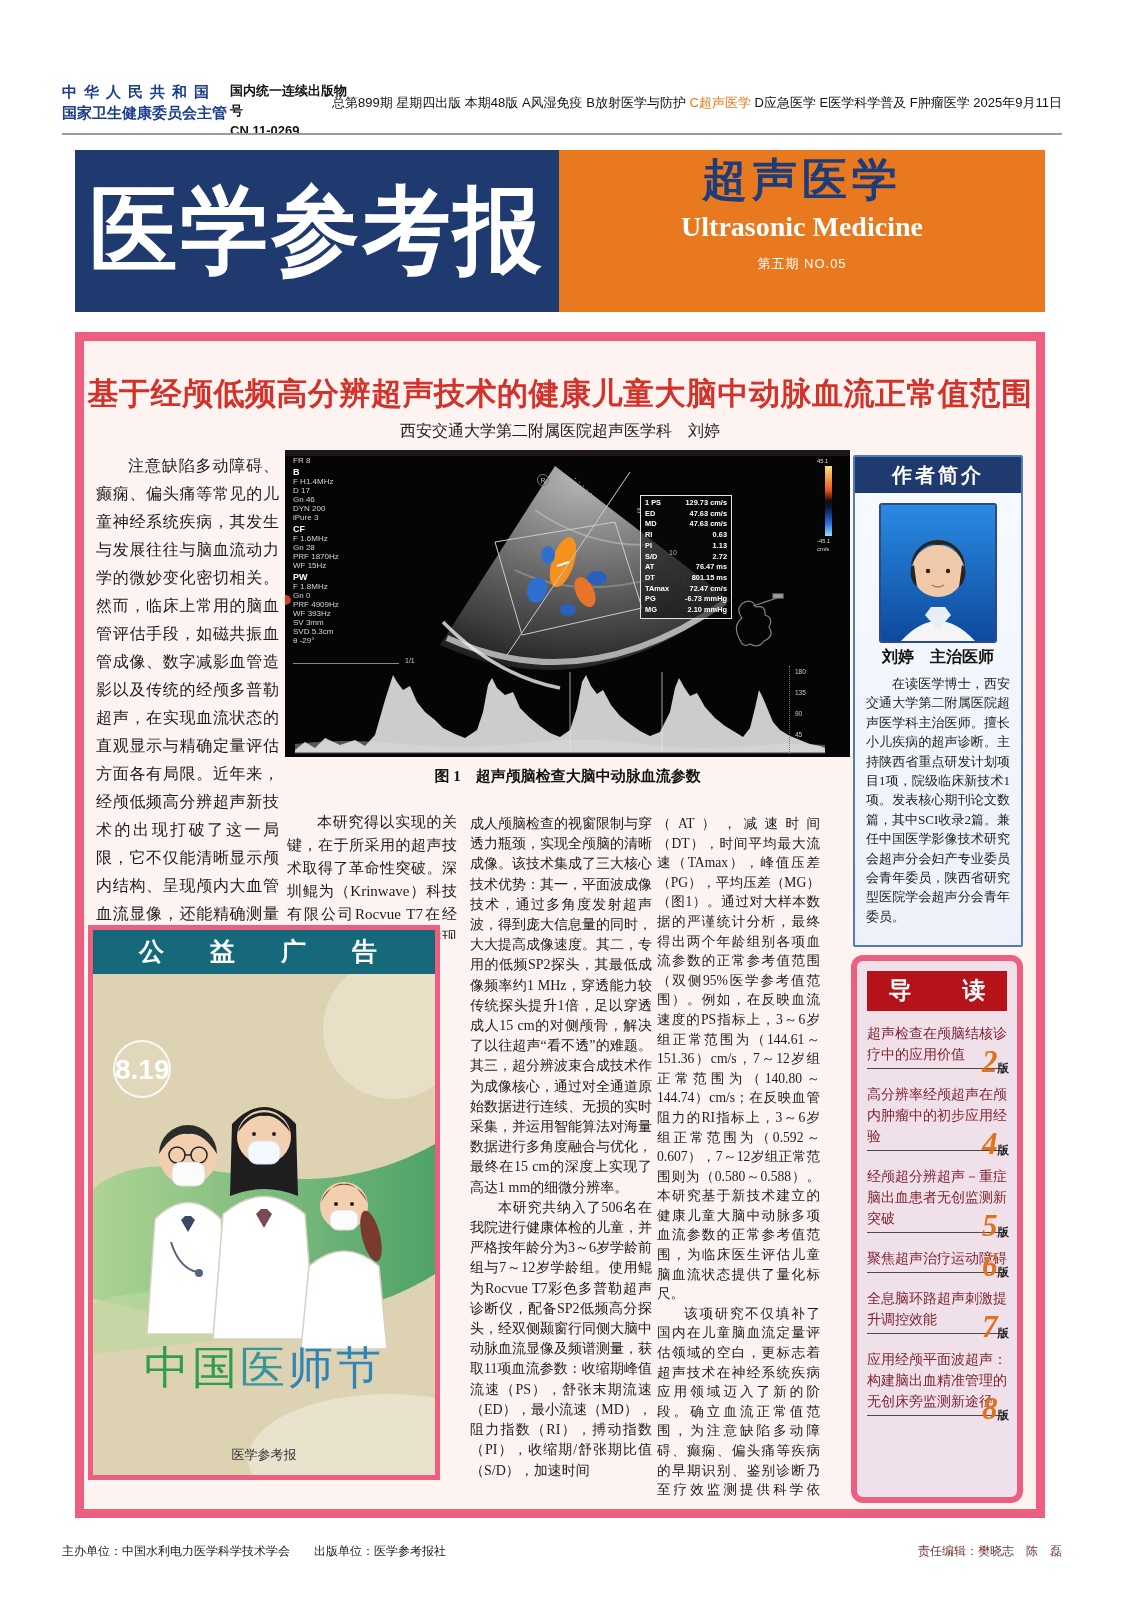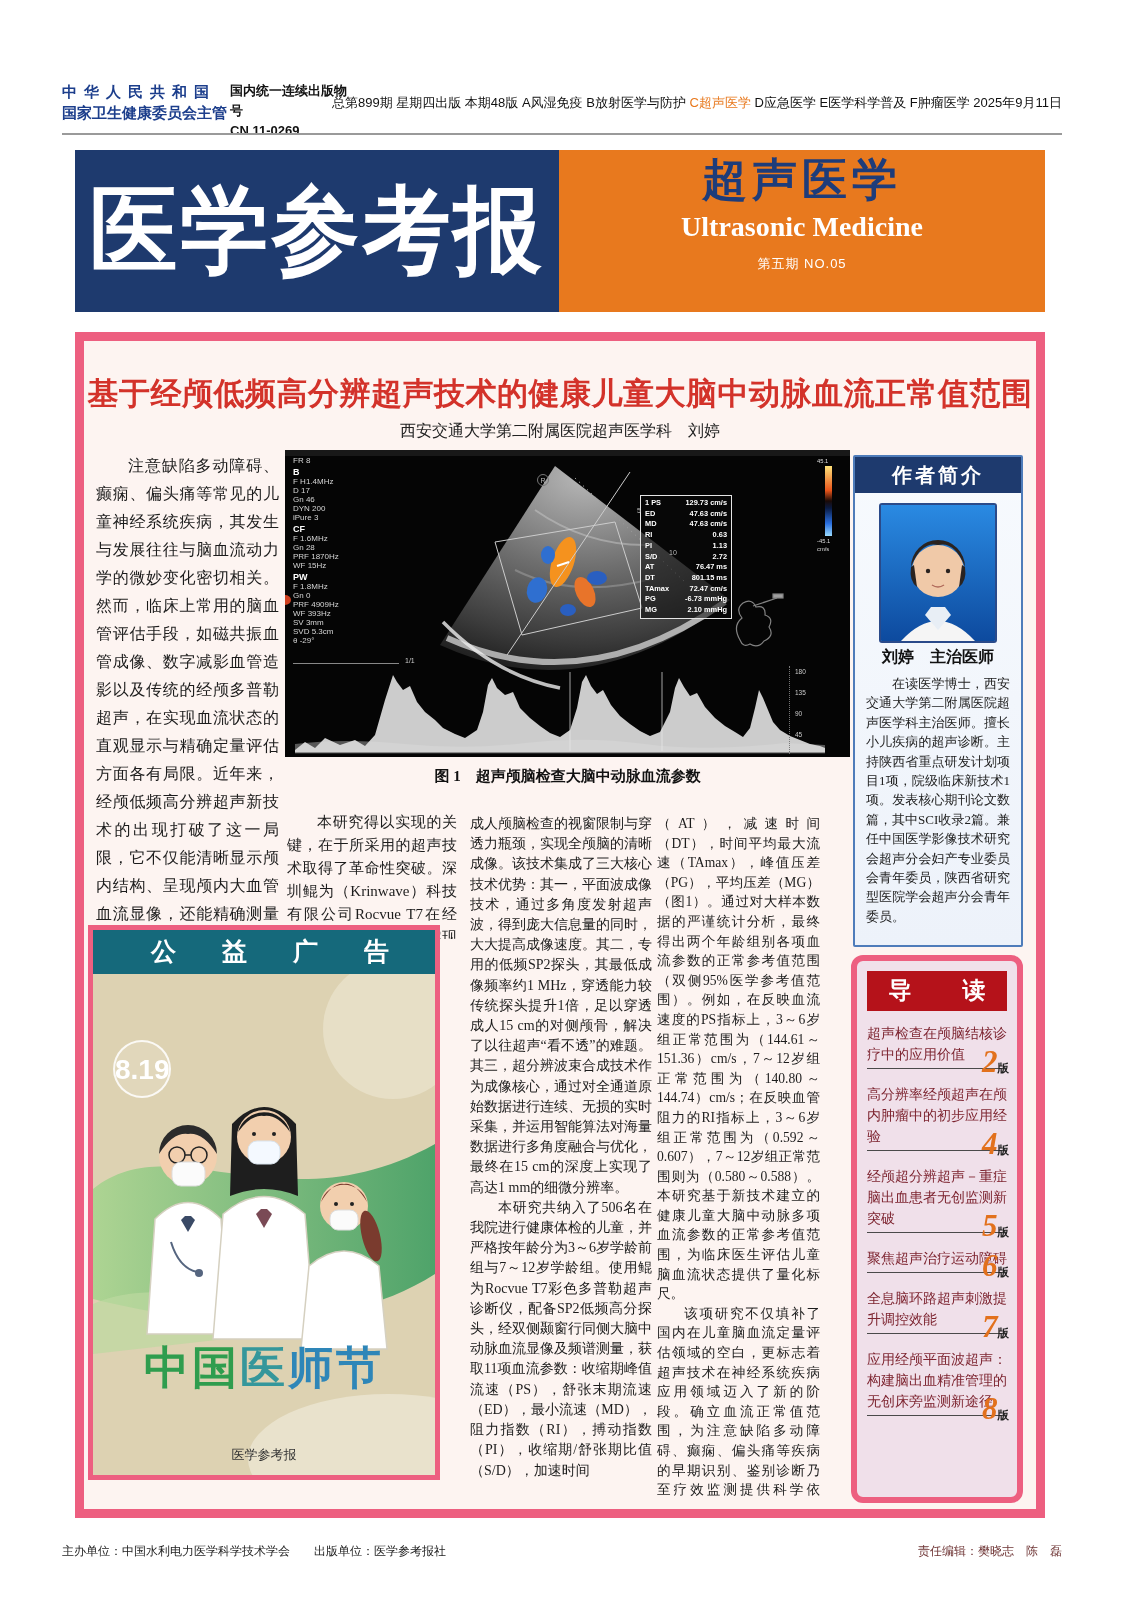--- a/index.html
+++ b/index.html
@@ -59,24 +59,24 @@
   .tick{position:absolute;left:6px;color:#ccc;font-size:6.5px;font-family:"Liberation Sans",sans-serif}
   .tickline{position:absolute;left:0;top:216px;height:88px;border-left:1px dotted #777}
   .cbar{position:absolute;left:540px;top:16px;width:7px;height:70px;background:linear-gradient(#ffe37a,#e8541a 35%,#1a0a06 50%,#0a1a40 60%,#2a6fe0 82%,#9adcff)}
   .cbl{position:absolute;left:532px;color:#ddd;font-size:5.8px;font-family:"Liberation Sans",sans-serif}
   .cbt{top:8px}.cbb{top:88px}.cbu{top:96px}
 
   .fig-caption{position:absolute;left:201px;top:426px;width:565px;text-align:center;font-size:15px;font-weight:bold;color:#111}
 
   
   .ad{position:absolute;left:4px;top:584px;width:352px;height:555px;border:5px solid var(--pink);background:var(--ad_bg)}
-  .ad-header{height:44px;background:var(--teal);color:#fff;font-size:25px;font-weight:bold;text-align:right;line-height:44px;letter-spacing:46px;text-indent:46px;white-space:nowrap;overflow:hidden}
+  .ad-header{height:44px;background:var(--teal);color:#fff;font-size:25px;font-weight:bold;text-align:left;line-height:44px;letter-spacing:46px;text-indent:46px;white-space:nowrap;overflow:hidden}
   .ad-body{position:relative;width:342px;height:501px;overflow:hidden}
   .ad-badge{position:absolute;left:20px;top:66px;width:58px;height:58px;border:2px solid rgba(255,255,255,.85);border-radius:50%;color:#fff;font-size:28px;font-weight:bold;text-align:center;line-height:55px;font-family:"Liberation Sans",sans-serif;background:rgba(255,255,255,.12)}
-  .ad-title{position:absolute;left:0;top:372px;width:100%;text-align:center;font-size:45px;font-weight:bold;letter-spacing:3px;line-height:1}
+  .ad-title{position:absolute;left:0;top:372px;width:100%;text-align:center;font-size:45px;font-weight:normal;letter-spacing:3px;line-height:1}
   .ad-slogan{position:absolute;left:0;top:438px;width:100%;text-align:center;font-size:16.5px;font-weight:bold;color:#4a3a28;letter-spacing:1px}
   .ad-brand{position:absolute;left:0;top:472px;width:100%;text-align:center;font-size:13px;color:#333}
 
   
   .author{position:absolute;left:769px;top:114px;width:170px;height:492px;border:2px solid #4f7cba;border-radius:2px;background:linear-gradient(#f7fafe,#edf2fa);overflow:hidden}
   .au-header{height:36px;background:var(--navy);color:#fff;text-align:center;font-size:20px;font-weight:bold;line-height:36px;letter-spacing:3px}
   .au-photo{width:118px;height:140px;margin:10px auto 0;border:2px solid #2a4a8a;border-radius:3px;overflow:hidden}
   .au-name{text-align:center;font-weight:bold;font-size:16px;margin-top:4px;color:#111}
   .au-bio{padding:6px 11px 0;font-size:13px;line-height:19.4px;text-align:justify;text-indent:2em;color:#222}
 

